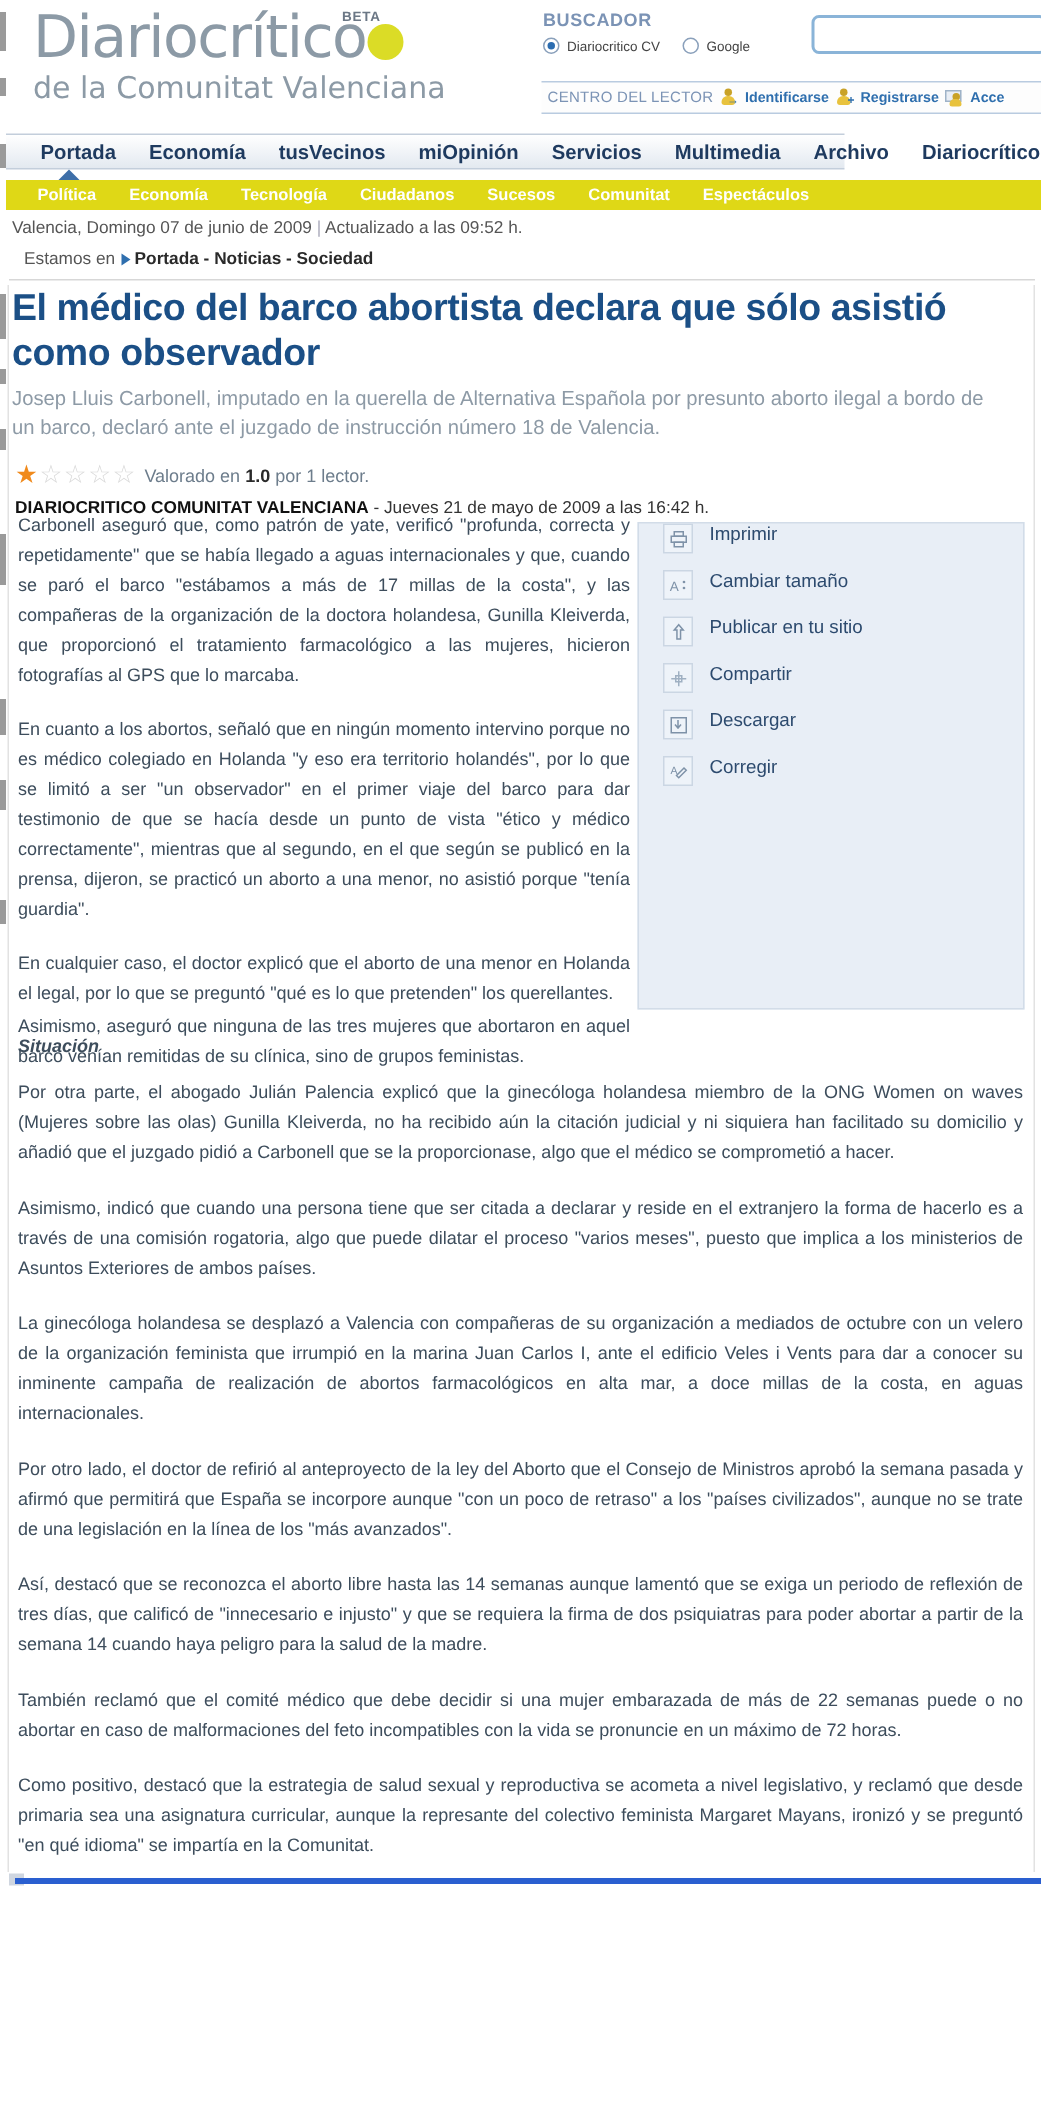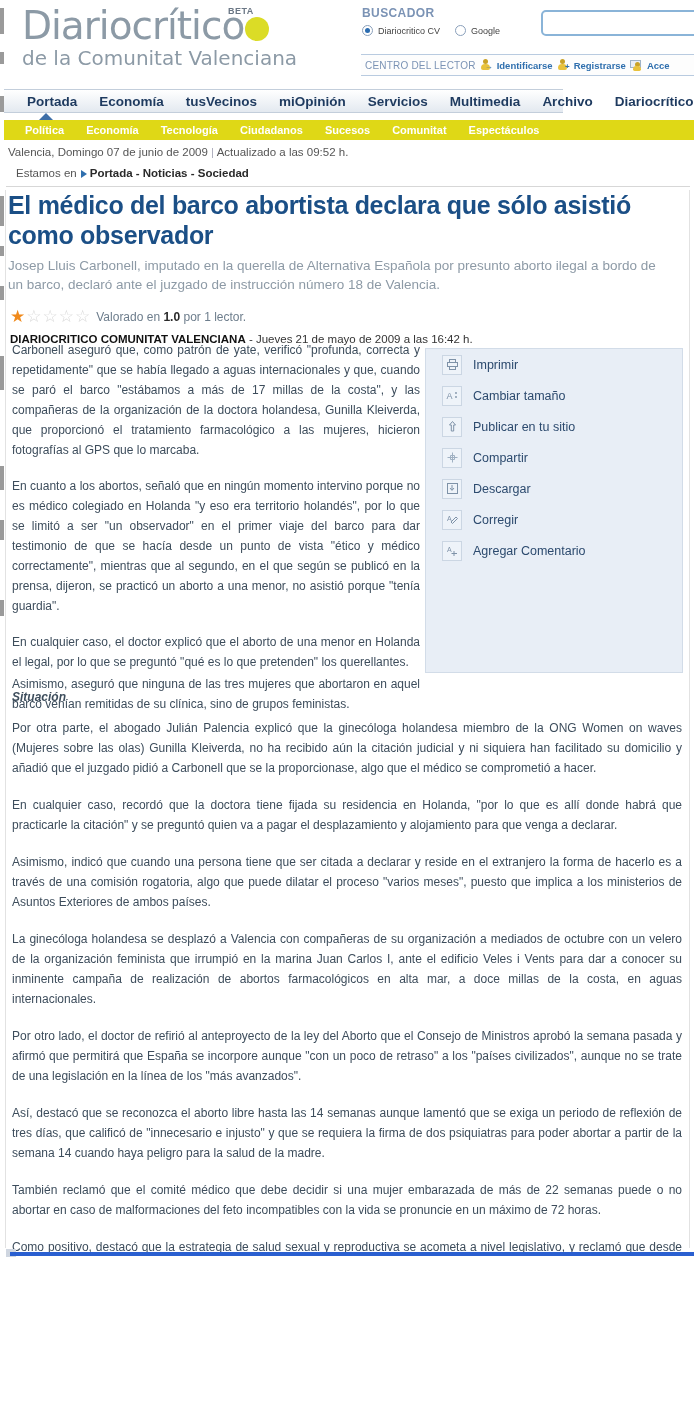--- a/index.html
+++ b/index.html
@@ -131,21 +131,21 @@
   .section-title{
     position:absolute;left:6px;top:690px;font-size:12px;font-weight:bold;font-style:italic;color:#3d4d5c;padding-left:6px;
   }
 
   
   .actions{
     position:absolute;left:425px;top:348px;width:258px;height:325px;
     background:#e8eef6;border:1px solid #d2dce8;box-sizing:border-box;
   }
   .action-item{
-    display:flex;align-items:center;gap:11px;height:31px;padding-left:16px;box-sizing:border-box;
+    display:flex;align-items:flex-start;gap:11px;height:31px;padding-left:16px;box-sizing:border-box;
     text-decoration:none;
   }
   .action-label{font-size:12.5px;color:#2c4a6e;}
   .abox{
     width:20px;height:20px;border:1px solid #cbd6e3;background:#eef3f9;box-sizing:border-box;
     display:flex;align-items:center;justify-content:center;position:relative;flex:none;
   }
   .abox svg{display:block;}
 
   
@@ -355,34 +355,24 @@
     <a class="action-item" href="#">
       <span class="abox">
         <svg width="13" height="13" viewBox="0 0 13 13">
             <text x="1" y="8" font-family="Liberation Sans, sans-serif" font-size="7" fill="#7e92a8">A</text>
             <path d="M5 9 L10 4 L11.5 5.5 L6.5 10.5 Z" fill="none" stroke="#7e92a8"></path>
           </svg>
       </span>
       <span class="action-label">Corregir</span>
     </a>
 
-    <a class="action-item" href="#">
-      <span class="abox">
-        <svg width="13" height="13" viewBox="0 0 13 13">
-            <text x="1" y="8" font-family="Liberation Sans, sans-serif" font-size="7" fill="#7e92a8">A</text>
-            <path d="M5.5 9.5 L11 9.5 M8 7 L8 12" fill="none" stroke="#7e92a8"></path>
-          </svg>
-      </span>
-      <span class="action-label">Agregar Comentario</span>
-    </a>
   </div>
 
   <div class="wide-col">
     <p class="p-wide">Por otra parte, el abogado Julián Palencia explicó que la ginecóloga holandesa miembro de la ONG Women on waves (Mujeres sobre las olas) Gunilla Kleiverda, no ha recibido aún la citación judicial y ni siquiera han facilitado su domicilio y añadió que el juzgado pidió a Carbonell que se la proporcionase, algo que el médico se comprometió a hacer.</p>
-    <p class="p-wide">En cualquier caso, recordó que la doctora tiene fijada su residencia en Holanda, "por lo que es allí donde habrá que practicarle la citación" y se preguntó quien va a pagar el desplazamiento y alojamiento para que venga a declarar.</p>
     <p class="p-wide">Asimismo, indicó que cuando una persona tiene que ser citada a declarar y reside en el extranjero la forma de hacerlo es a través de una comisión rogatoria, algo que puede dilatar el proceso "varios meses", puesto que implica a los ministerios de Asuntos Exteriores de ambos países.</p>
     <p class="p-wide">La ginecóloga holandesa se desplazó a Valencia con compañeras de su organización a mediados de octubre con un velero de la organización feminista que irrumpió en la marina Juan Carlos I, ante el edificio Veles i Vents para dar a conocer su inminente campaña de realización de abortos farmacológicos en alta mar, a doce millas de la costa, en aguas internacionales.</p>
     <p class="p-wide">Por otro lado, el doctor de refirió al anteproyecto de la ley del Aborto que el Consejo de Ministros aprobó la semana pasada y afirmó que permitirá que España se incorpore aunque "con un poco de retraso" a los "países civilizados", aunque no se trate de una legislación en la línea de los "más avanzados".</p>
     <p class="p-wide">Así, destacó que se reconozca el aborto libre hasta las 14 semanas aunque lamentó que se exiga un periodo de reflexión de tres días, que calificó de "innecesario e injusto" y que se requiera la firma de dos psiquiatras para poder abortar a partir de la semana 14 cuando haya peligro para la salud de la madre.</p>
     <p class="p-wide">También reclamó que el comité médico que debe decidir si una mujer embarazada de más de 22 semanas puede o no abortar en caso de malformaciones del feto incompatibles con la vida se pronuncie en un máximo de 72 horas.</p>
     <p class="p-wide">Como positivo, destacó que la estrategia de salud sexual y reproductiva se acometa a nivel legislativo, y reclamó que desde primaria sea una asignatura curricular, aunque la represante del colectivo feminista Margaret Mayans, ironizó y se preguntó "en qué idioma" se impartía en la Comunitat.</p>
   </div>
 
   <div class="bluebar-shadow"></div>
   <div class="bluebar"></div>

